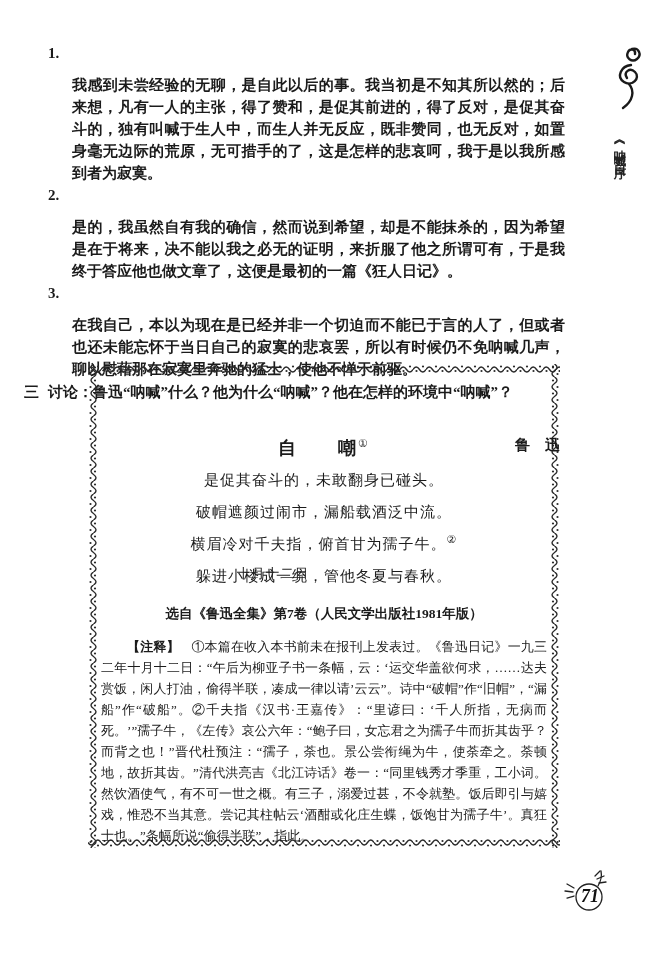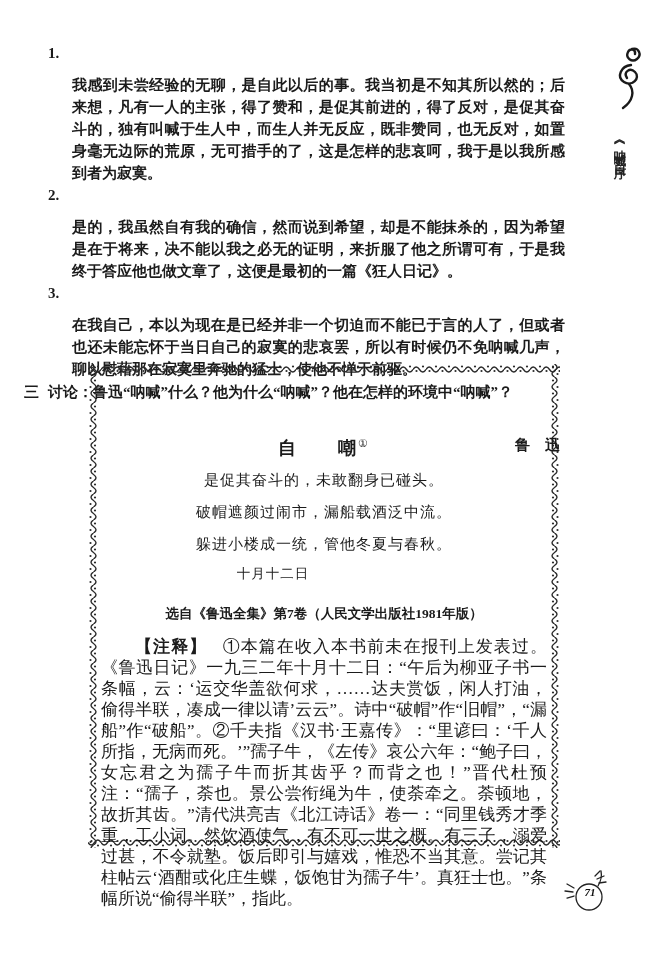--- a/index.html
+++ b/index.html
@@ -52,30 +52,30 @@
   .poem-date {
     position:absolute; top:201px; left:0; width:100%; box-sizing:border-box;
     text-align:center; padding-right:102px; font-size:13.5px; letter-spacing:1px;
   }
   .poem-source {
     position:absolute; top:241px; left:0; width:100%; text-align:center;
     font-size:13.5px; font-weight:700;
   }
   .poem-notes {
     position:absolute; top:272px; left:13px; right:13px; margin:0;
-    font-size:17px; line-height:21px; text-align:justify; text-indent:2em;
+    font-size:13px; line-height:21px; text-align:justify; text-indent:2em;
     font-weight:400;
   }
   .notes-label { font-weight:700; margin-right:0.9em; }
 
   
   .page-num-wrap { position:absolute; left:562px; top:864px; width:58px; height:58px; }
   .page-num-wrap .num {
     position:absolute; left:17px; top:22px; width:22px; text-align:center;
-    font-size:11px; font-weight:700; font-style:italic; color:#111;
+    font-size:18px; font-weight:700; font-style:italic; color:#111;
   }
 </style>
 </head>
 <body>
 
 <div class="sheet">
 
   <svg class="flourish" width="38" height="68" viewBox="0 0 38 68">
     <g fill="none" stroke="#1a1a1a" stroke-width="2.4" stroke-linecap="round">
       <path d="M24 5 C31 3 34 11 29 15 C24 19 17 14 20 8 C22 4 28 5 27 10"></path>
@@ -154,20 +154,23 @@
     <div class="poem-author">鲁　迅</div>
 
     <div class="poem-lines">
       <div class="poem-line">
         <span>是促其奋斗的，未敢翻身已碰头。</span><sup></sup>
       </div>
       <div class="poem-line">
         <span>破帽遮颜过闹市，漏船载酒泛中流。</span><sup></sup>
       </div>
       <div class="poem-line">
+        <span>横眉冷对千夫指，俯首甘为孺子牛。</span><sup>②</sup>
+      </div>
+      <div class="poem-line">
         <span>躲进小楼成一统，管他冬夏与春秋。</span><sup></sup>
       </div>
     </div>
 
     <div class="poem-date">十月十二日</div>
     <div class="poem-source">选自《鲁迅全集》第7卷（人民文学出版社1981年版）</div>
 
     <p class="poem-notes">
       <span class="notes-label">【注释】</span><span>①本篇在收入本书前未在报刊上发表过。《鲁迅日记》一九三二年十月十二日：“午后为柳亚子书一条幅，云：‘运交华盖欲何求，……达夫赏饭，闲人打油，偷得半联，凑成一律以请’云云”。诗中“破帽”作“旧帽”，“漏船”作“破船”。②千夫指《汉书·王嘉传》：“里谚曰：‘千人所指，无病而死。’”孺子牛，《左传》哀公六年：“鲍子曰，女忘君之为孺子牛而折其齿乎？而背之也！”晋代杜预注：“孺子，荼也。景公尝衔绳为牛，使荼牵之。荼顿地，故折其齿。”清代洪亮吉《北江诗话》卷一：“同里钱秀才季重，工小词。然饮酒使气，有不可一世之概。有三子，溺爱过甚，不令就塾。饭后即引与嬉戏，惟恐不当其意。尝记其柱帖云‘酒酣或化庄生蝶，饭饱甘为孺子牛’。真狂士也。”条幅所说“偷得半联”，指此。</span>
     </p>

